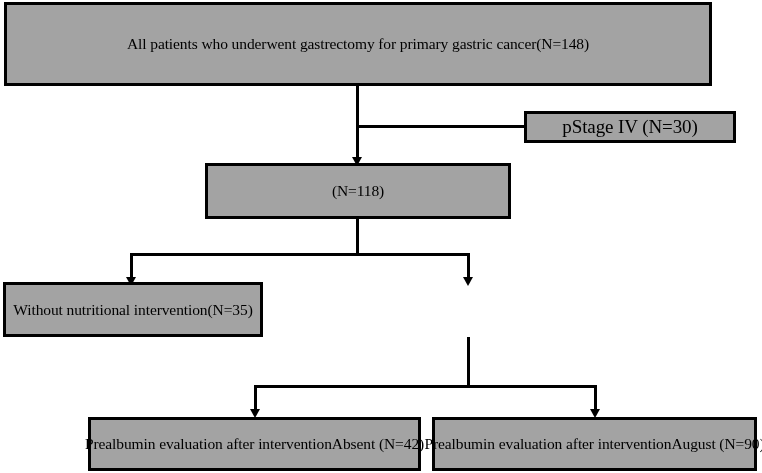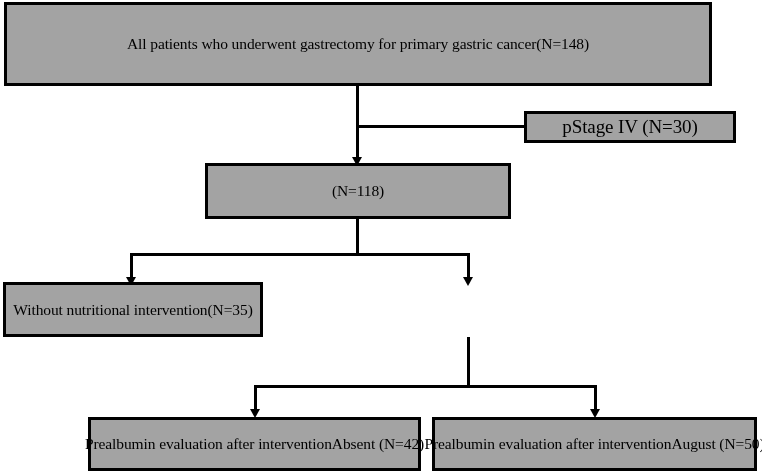--- a/index.html
+++ b/index.html
@@ -110,16 +110,16 @@
   <div class="vline" style="left:594px; top:385px; height:26px;"></div>
   <div class="arrow" style="left:590px; top:409px;"></div>
 
   <div class="box" id="box-absent">
     <span class="line">Prealbumin evaluation after intervention</span>
     <span class="line"><span>Absent (N=</span><b>42</b><span>)</span></span>
   </div>
 
   <div class="box" id="box-present">
     <span class="line">Prealbumin evaluation after intervention</span>
-    <span class="line"><span>August (N=</span><b>50</b><span>)</span></span>
+    <span class="line"><span>August (N=</span><b>90</b><span>)</span></span>
   </div>
 
 </div>
 
 </body></html>

